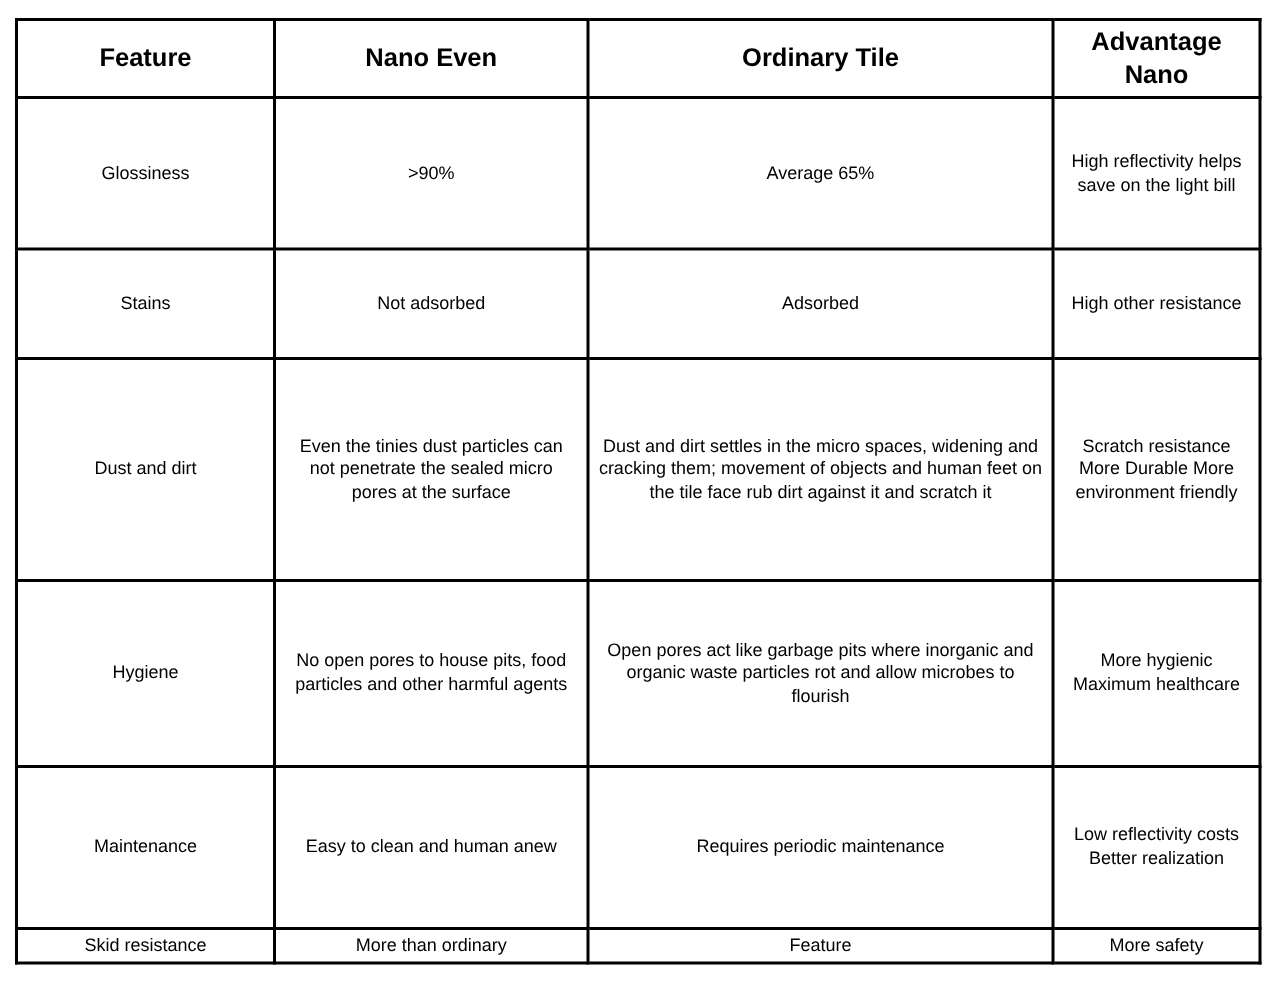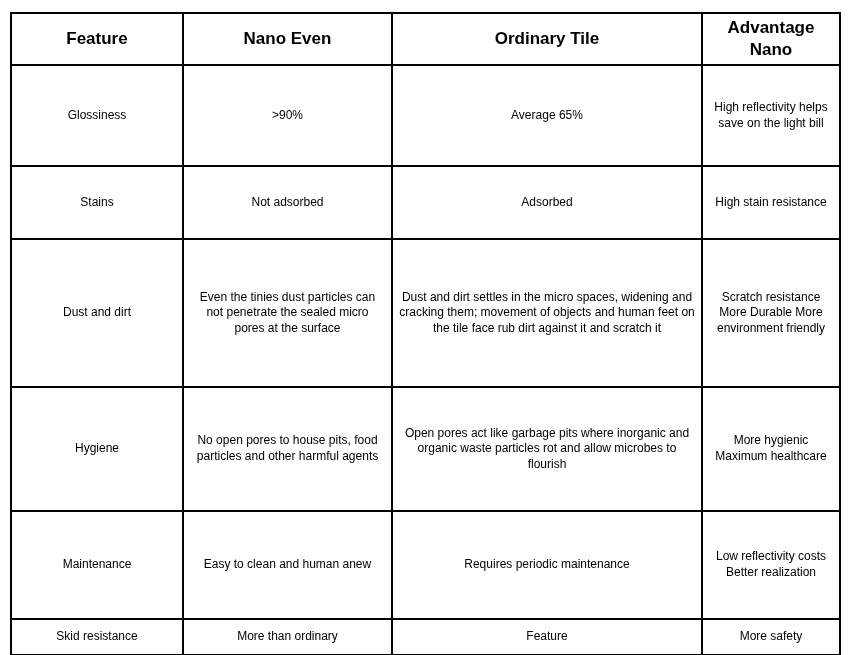--- a/index.html
+++ b/index.html
@@ -37,21 +37,21 @@
   col.c-feature   { width: 172px; }
   col.c-nano      { width: 209px; }
   col.c-ordinary  { width: 310px; }
   col.c-advantage { width: 138px; }
   tr.r-header      { height: 52px; }
   tr.r-glossiness  { height: 101px; }
   tr.r-stains      { height: 73px; }
   tr.r-dust        { height: 148px; }
   tr.r-hygiene     { height: 124px; }
   tr.r-maintenance { height: 108px; }
-  tr.r-skid        { height: 36px; }
+  tr.r-skid        { height: 23px; }
 </style>
 </head>
 <body>
 
 <table class="comparison-table">
   <colgroup>
     <col class="c-feature">
     <col class="c-nano">
     <col class="c-ordinary">
     <col class="c-advantage">
@@ -68,21 +68,21 @@
     <tr class="r-glossiness">
       <td>Glossiness</td>
       <td>&gt;90%</td>
       <td>Average 65%</td>
       <td>High reflectivity helps save on the light bill</td>
     </tr>
     <tr class="r-stains">
       <td>Stains</td>
       <td>Not adsorbed</td>
       <td>Adsorbed</td>
-      <td>High stain resistance</td>
+      <td>High other resistance</td>
     </tr>
     <tr class="r-dust">
       <td>Dust and dirt</td>
       <td>Even the tinies dust particles can not penetrate the sealed micro pores at the surface</td>
       <td>Dust and dirt settles in the micro spaces, widening and cracking them; movement of objects and human feet on the tile face rub dirt against it and scratch it</td>
       <td>Scratch resistance More Durable More environment friendly</td>
     </tr>
     <tr class="r-hygiene">
       <td>Hygiene</td>
       <td>No open pores to house pits, food particles and other harmful agents</td>

